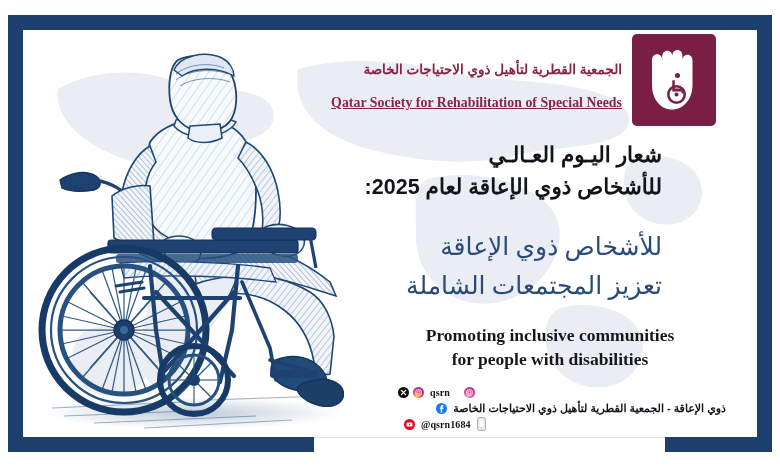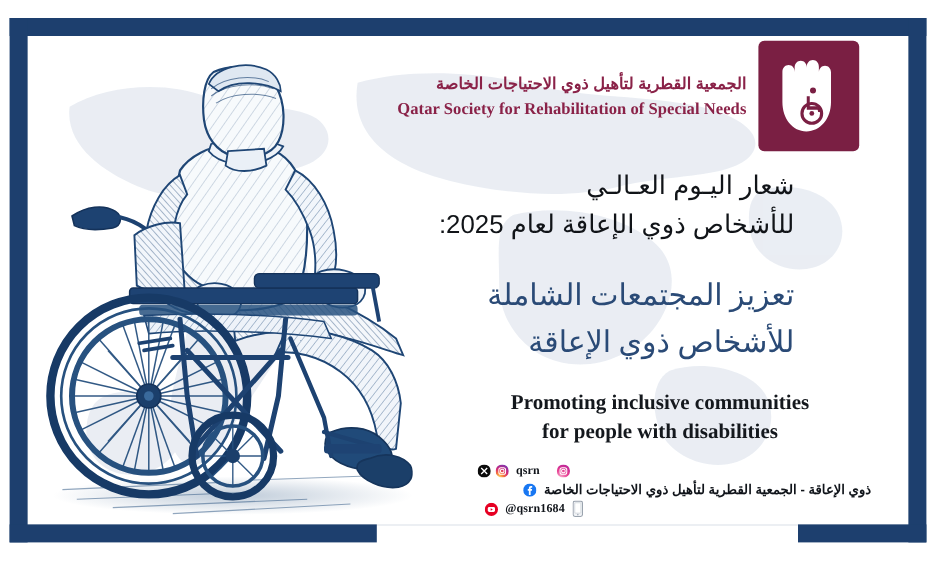--- a/index.html
+++ b/index.html
@@ -89,34 +89,35 @@
     line-height: 1.45;
     direction: rtl;
     color: #8a2248;
   }
   .orgname .en {
     font-family: "Liberation Serif", serif;
     font-size: 13.8px;
     font-weight: bold;
     letter-spacing: .05px;
     line-height: 1.35;
-    margin-top: 2px;
+    margin-top: 14px;
     color: #8a2248;
+    text-decoration: underline;
   }
 
   
   .headline {
     position: absolute;
     right: 118px; top: 140px;
     width: 545px;
     text-align: right;
     direction: rtl;
     z-index: 8;
     color: #111418;
-    font-weight: normal;
+    font-weight: bold;
     font-size: 21.5px;
     line-height: 1.48;
     letter-spacing: .3px;
   }
   .headline .ln { display: block; white-space: nowrap; }
 
   
   .slogan-ar {
     position: absolute;
     right: 118px; top: 228px;
@@ -414,22 +415,22 @@
     <div class="ar">الجمعية القطرية لتأهيل ذوي الاحتياجات الخاصة</div>
     <div class="en">Qatar Society for Rehabilitation of Special Needs</div>
   </div>
 
   <div class="headline">
     <span class="ln">شعار اليـوم العـالـي</span>
     <span class="ln">للأشخاص ذوي الإعاقة لعام 2025:</span>
   </div>
 
   <div class="slogan-ar">
+    <span class="ln">للأشخاص ذوي الإعاقة</span>
     <span class="ln">تعزيز المجتمعات الشاملة</span>
-    <span class="ln">للأشخاص ذوي الإعاقة</span>
   </div>
 
   <div class="slogan-en">
     <span class="ln">Promoting inclusive communities</span>
     <span class="ln">for people with disabilities</span>
   </div>
 
   <div class="contact">
 
     <div class="crow r1">

